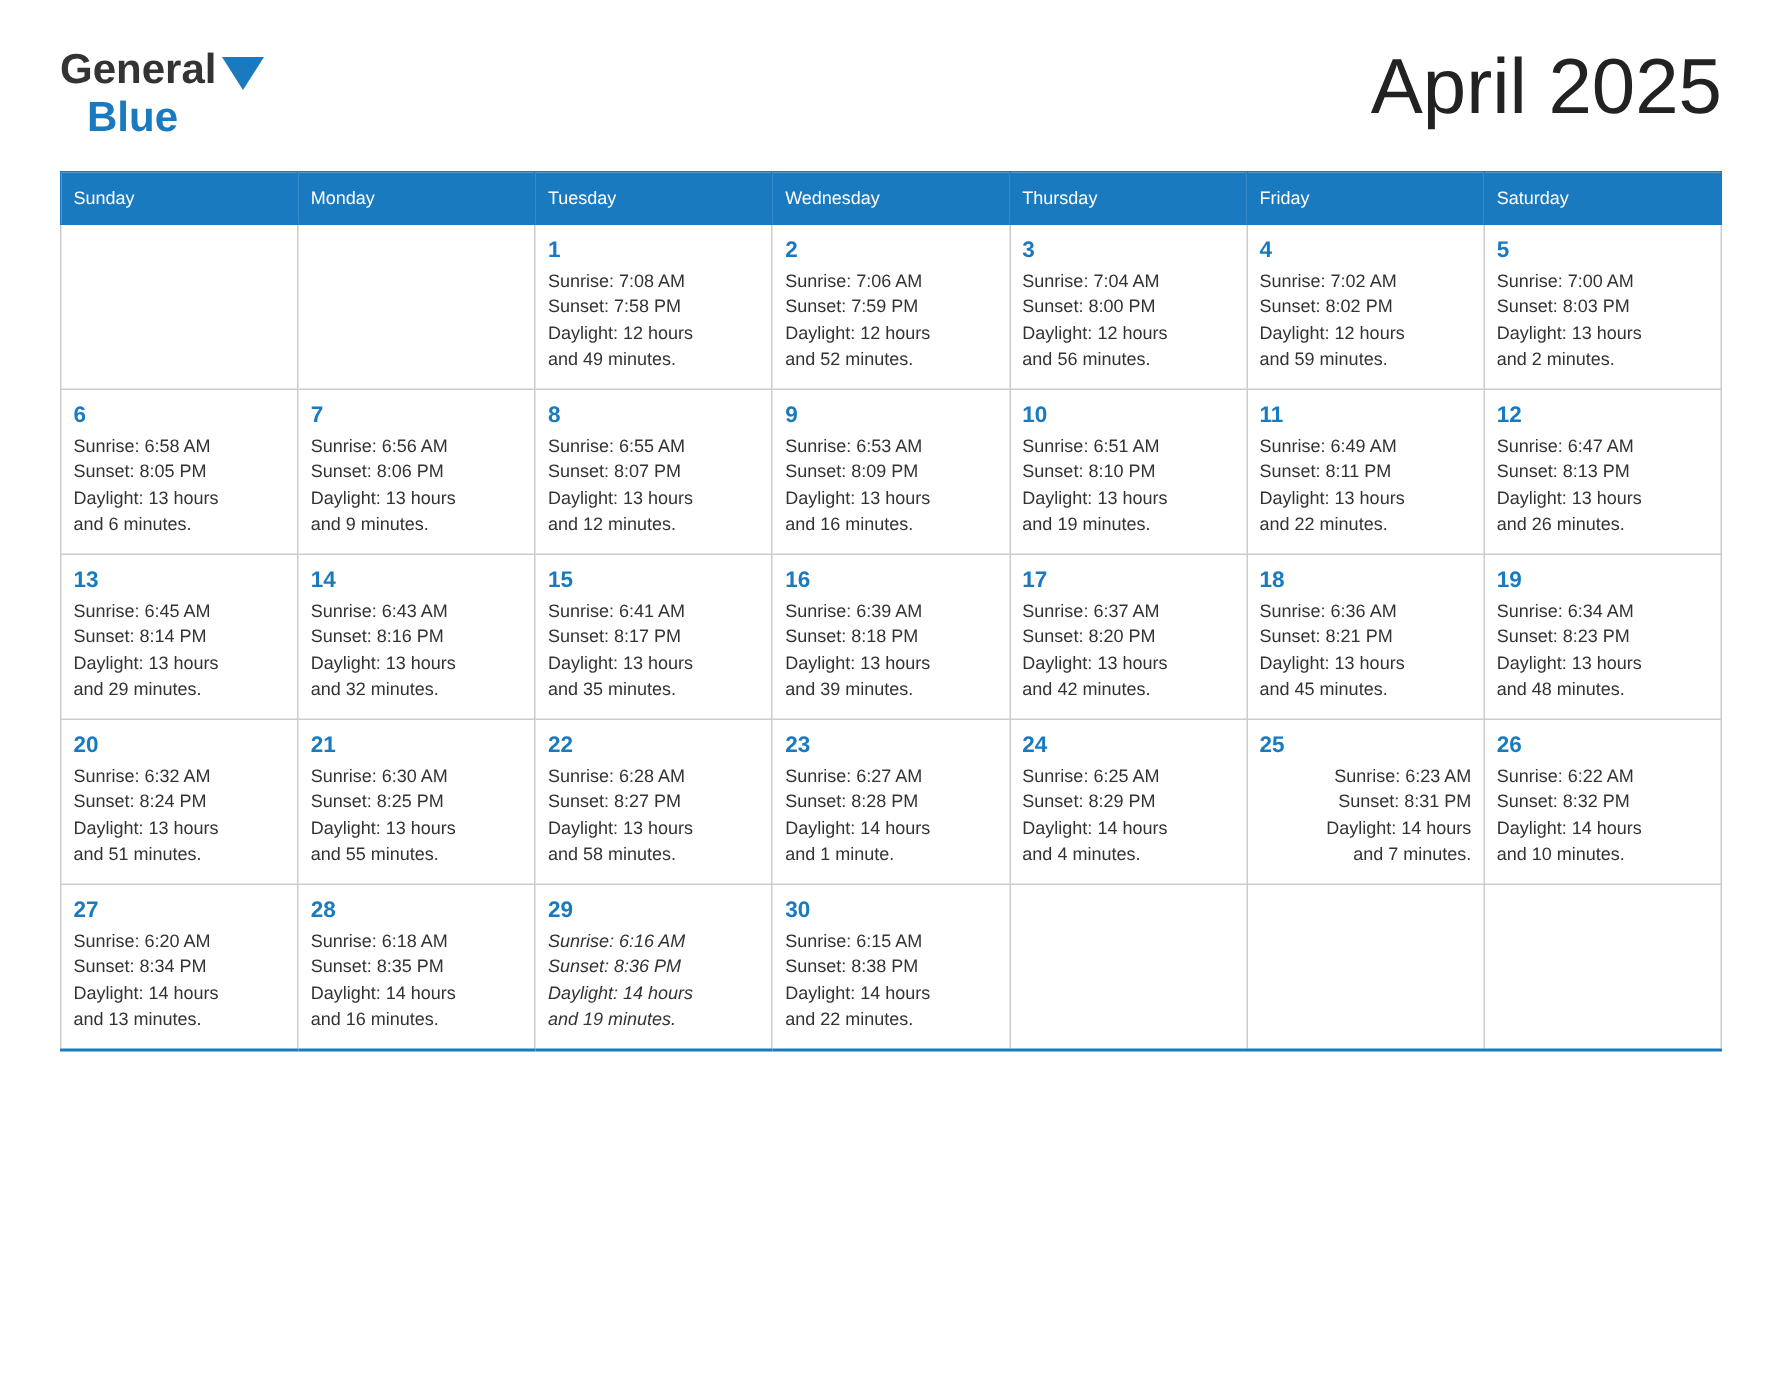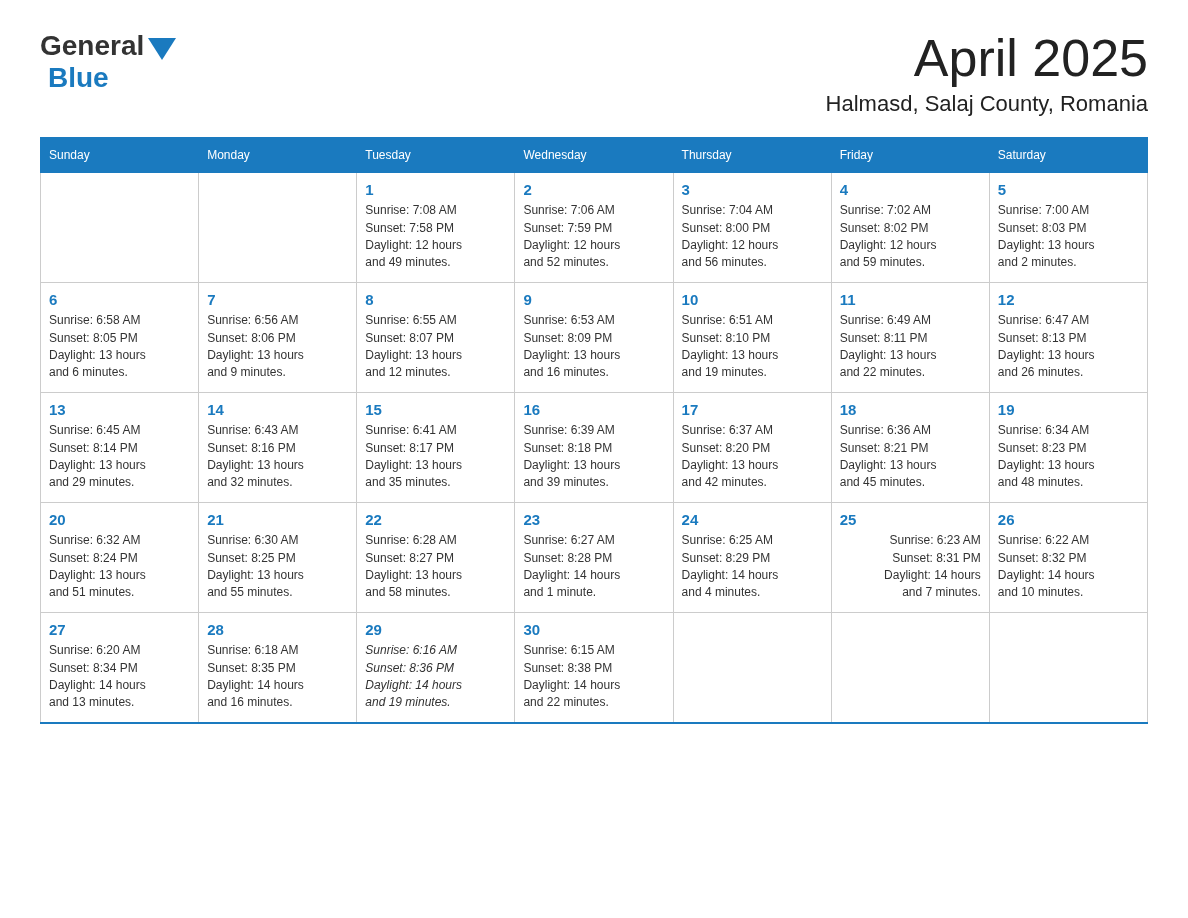--- a/index.html
+++ b/index.html
@@ -93,37 +93,36 @@
       align-items: flex-start;
     }
     .logo-line1 {
       display: flex;
       align-items: center;
     }
     .logo-line2 {
       font-size: 28px;
       font-weight: bold;
       color: #1a7abf;
-      margin-left: 8px;
+      margin-left: 18px;
     }
   </style>
 </head>
 <body>
 
 <div class="header-section">
   <div class="logo-wrapper">
     <div class="logo-line1">
       <span class="logo-text-general">General</span>
       <div class="logo-icon"></div>
     </div>
     <div class="logo-line2">Blue</div>
   </div>
   <div class="title-section">
     <div class="calendar-title">April 2025</div>
-    <div class="calendar-subtitle">Halmasd, Salaj County, Romania</div>
   </div>
 </div>
 
 <table>
   <thead>
     <tr>
     <th>Sunday</th>
         <th>Monday</th>
         <th>Tuesday</th>
         <th>Wednesday</th>

